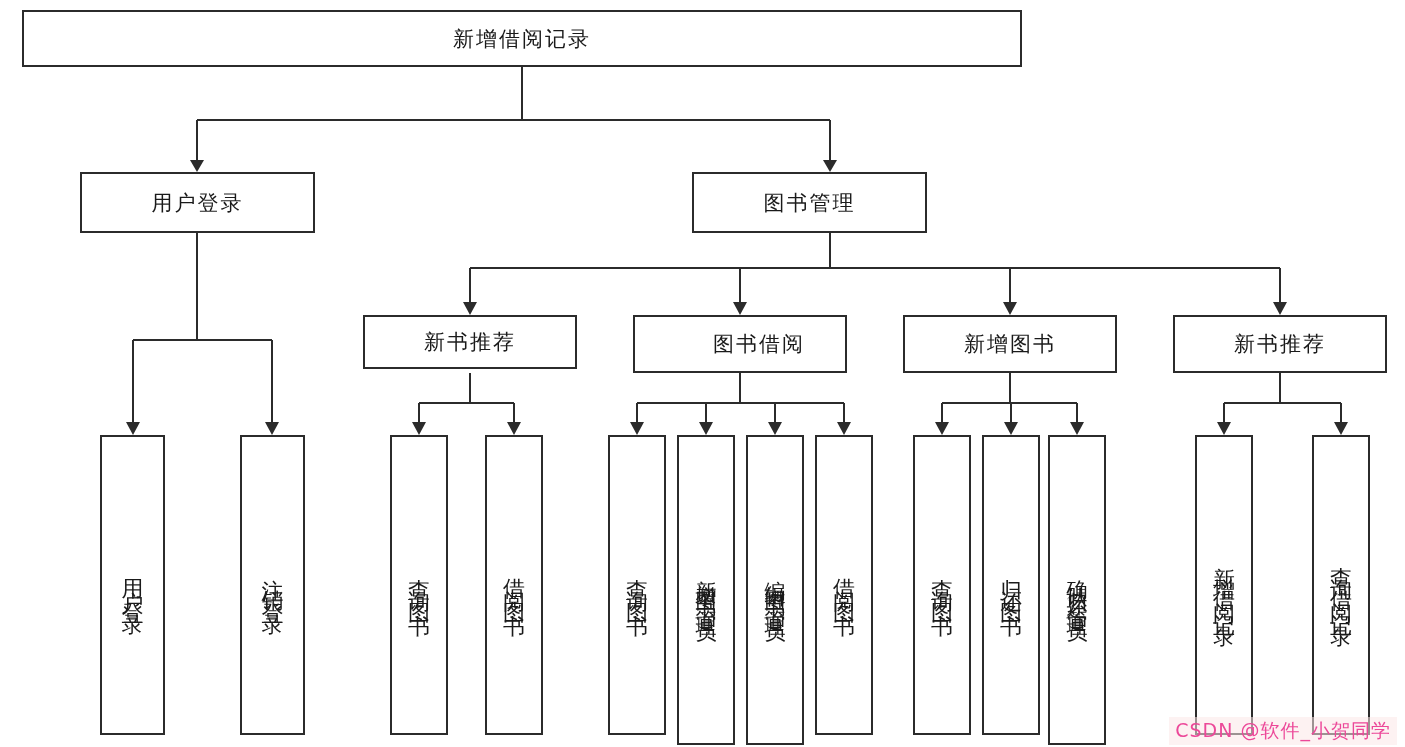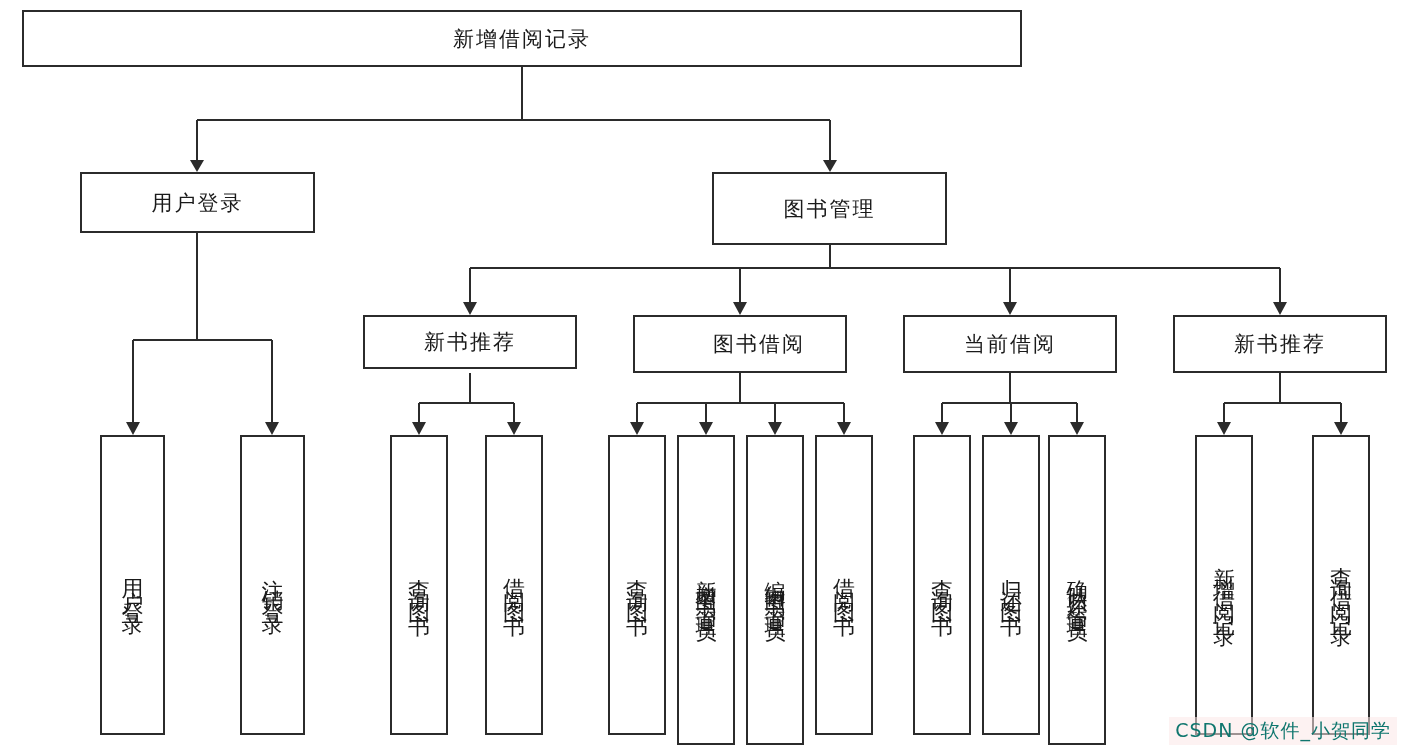--- a/index.html
+++ b/index.html
@@ -44,21 +44,21 @@
     letter-spacing: 12px;
     color: #1a1a1a;
     z-index: 2;
   }
   .vbox.dense { letter-spacing: 6px; font-size: 21px; }
   .watermark {
     position: absolute;
     right: 8px;
     bottom: 2px;
     font-size: 19px;
-    color: #0f766e;
+    color: #ec4899;
     background: rgba(252, 232, 232, 0.55);
     padding: 1px 6px;
     z-index: 3;
     letter-spacing: 1px;
   }
 </style>
 </head>
 <body>
 
 <div class="canvas">
@@ -134,25 +134,25 @@
       <line x1="1224" y1="403" x2="1224" y2="424"></line>
       <polygon points="1217,422 1231,422 1224,435" stroke="none"></polygon>
       <line x1="1341" y1="403" x2="1341" y2="424"></line>
       <polygon points="1334,422 1348,422 1341,435" stroke="none"></polygon>
     </g>
   </svg>
 
   <div class="hbox" style="left:22px; top:10px; width:1000px; height:57px;">新增借阅记录</div>
 
   <div class="hbox" style="left:80px; top:172px; width:235px; height:61px;">用户登录</div>
-  <div class="hbox" style="left:712px; top:172px; width:235px; height:73px;">图书管理</div>
+  <div class="hbox" style="left:692px; top:172px; width:235px; height:61px;">图书管理</div>
 
   <div class="hbox" style="left:363px; top:315px; width:214px; height:54px;">新书推荐</div>
   <div class="hbox" style="left:633px; top:315px; width:214px; height:58px;padding-left:38px;">图书借阅</div>
-  <div class="hbox" style="left:903px; top:315px; width:214px; height:58px;">当前借阅</div>
+  <div class="hbox" style="left:903px; top:315px; width:214px; height:58px;">新增图书</div>
   <div class="hbox" style="left:1173px; top:315px; width:214px; height:58px;">新书推荐</div>
 
   <div class="vbox" style="left:100px; top:435px; width:65px; height:300px;">用户登录</div>
   <div class="vbox" style="left:240px; top:435px; width:65px; height:300px;">注销登录</div>
 
   <div class="vbox" style="left:390px; top:435px; width:58px; height:300px;">查询图书</div>
   <div class="vbox" style="left:485px; top:435px; width:58px; height:300px;">借阅图书</div>
 
   <div class="vbox" style="left:608px; top:435px; width:58px; height:300px;">查询图书</div>
   <div class="vbox dense" style="left:677px; top:435px; width:58px; height:310px;">新增图书（管理员）</div>

